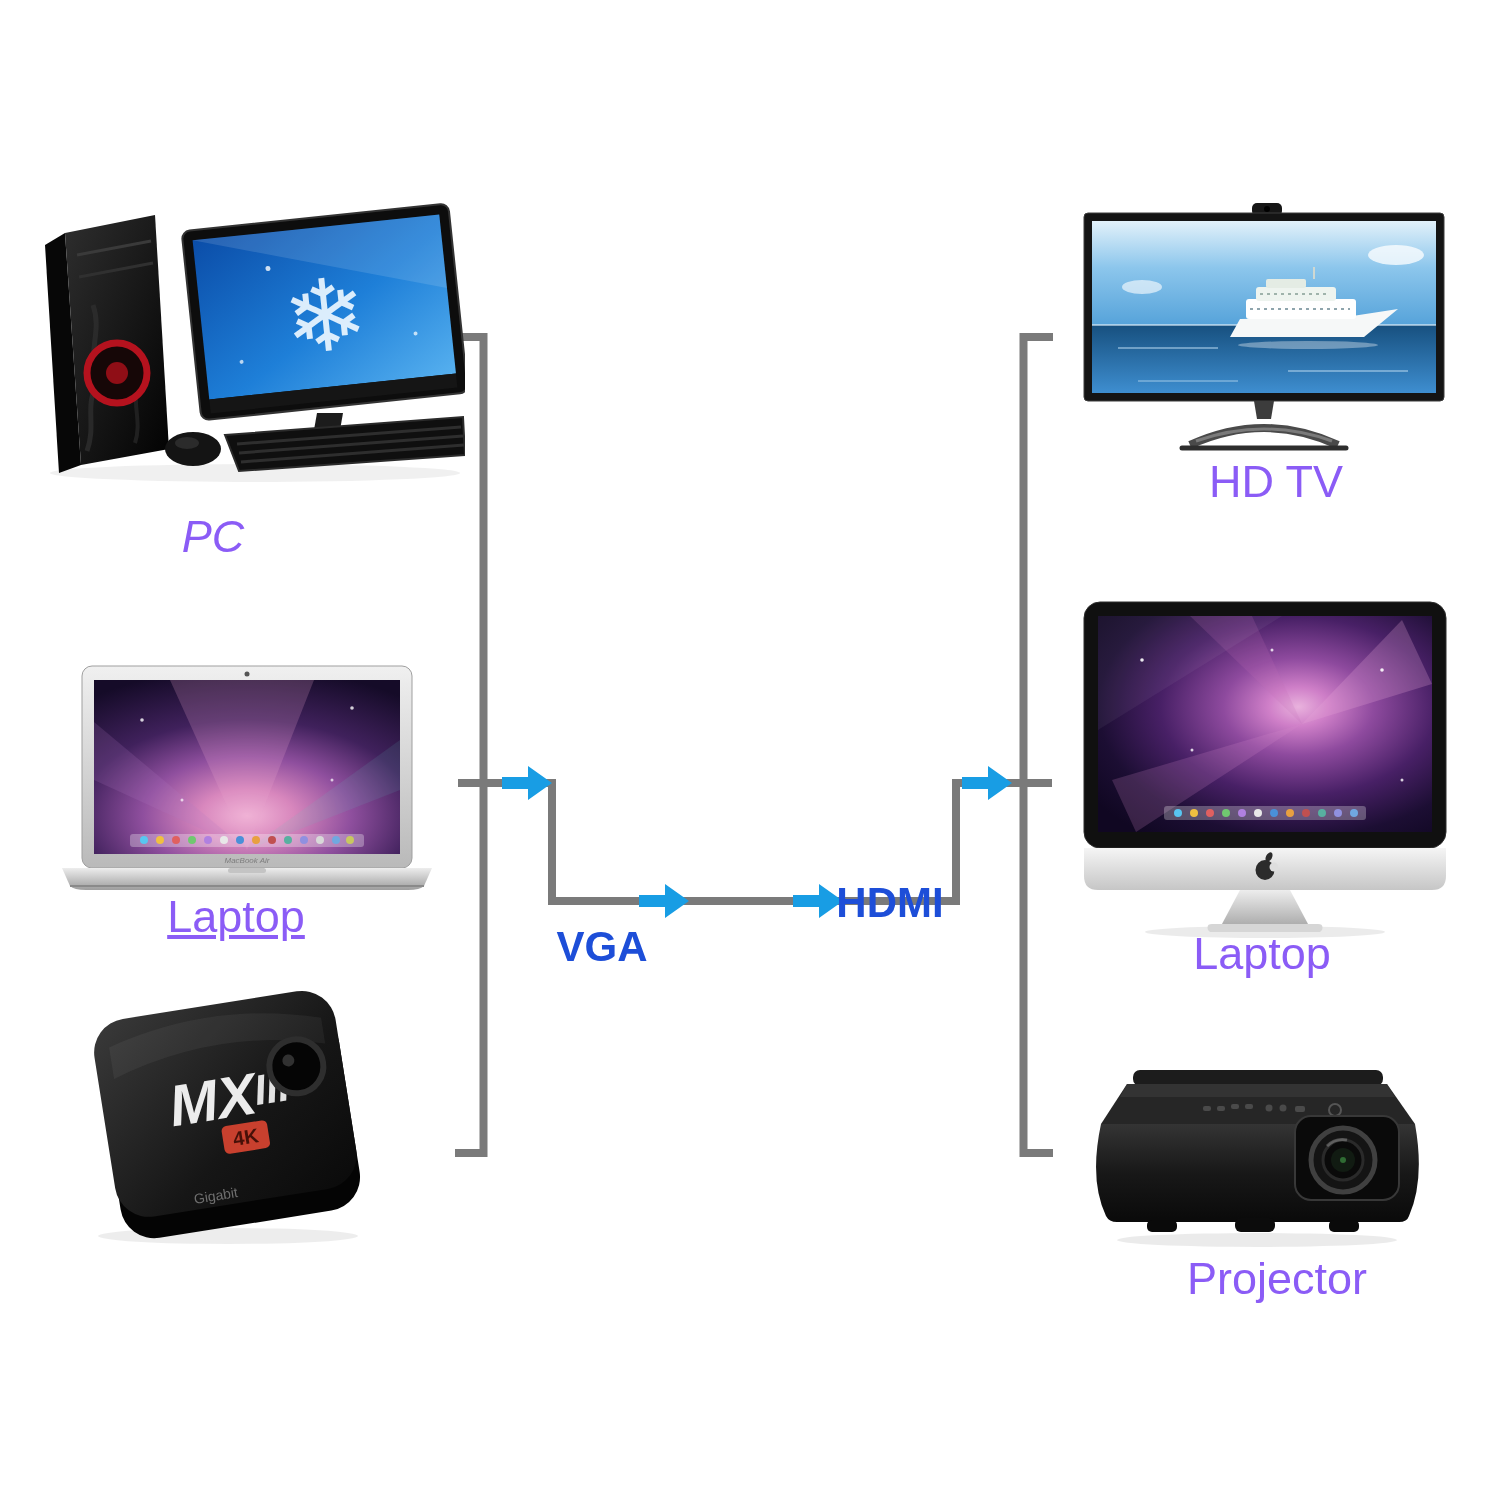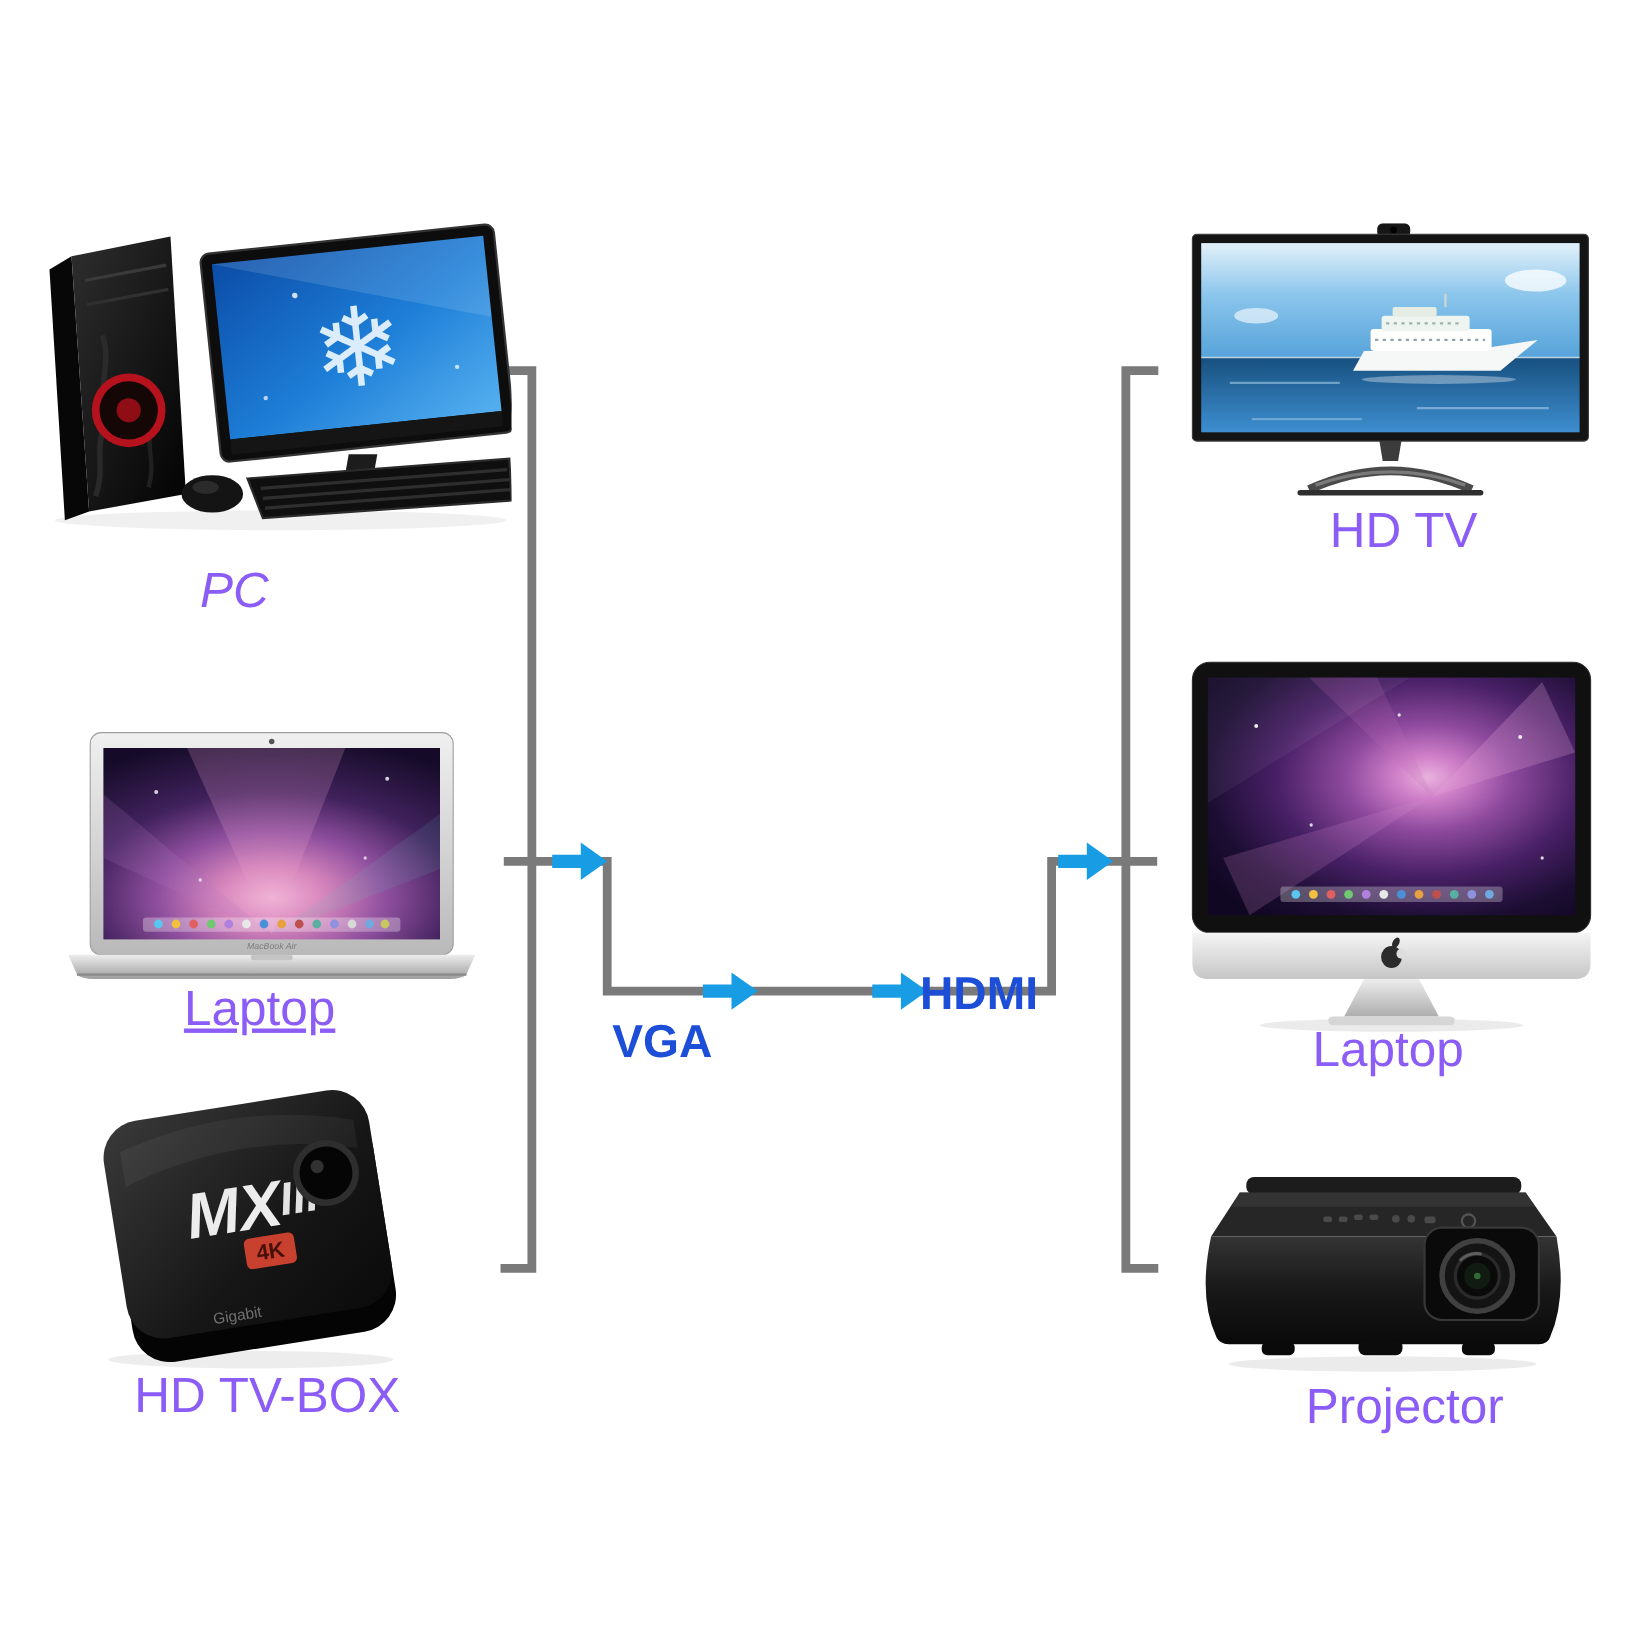--- a/index.html
+++ b/index.html
@@ -314,21 +314,20 @@
         </g>
         <rect x="62" y="160" width="30" height="12" rx="5" fill="#0a0a0a"></rect>
         <rect x="244" y="160" width="30" height="12" rx="5" fill="#0a0a0a"></rect>
         <rect x="150" y="158" width="40" height="14" rx="6" fill="#0c0c0c"></rect>
       </g>
     </svg>
   </div>
 
   <div class="device-label" style="left:213px;top:512px;font-style:italic;">PC</div>
   <div class="device-label" style="left:236px;top:892px;text-decoration:underline;">Laptop</div>
-  <div class="device-label" style="left:243px;top:1244px;">HD TV-BOX</div>
   <div class="device-label" style="left:1276px;top:457px;">HD TV</div>
   <div class="device-label" style="left:1262px;top:929px;">Laptop</div>
   <div class="device-label" style="left:1277px;top:1254px;text-align:right;">Projector</div>
 
   <div class="cable-label" style="left:602px;top:924px;">VGA</div>
   <div class="cable-label" style="left:890px;top:880px;">HDMI</div>
 
 </div>
 
 </body></html>

